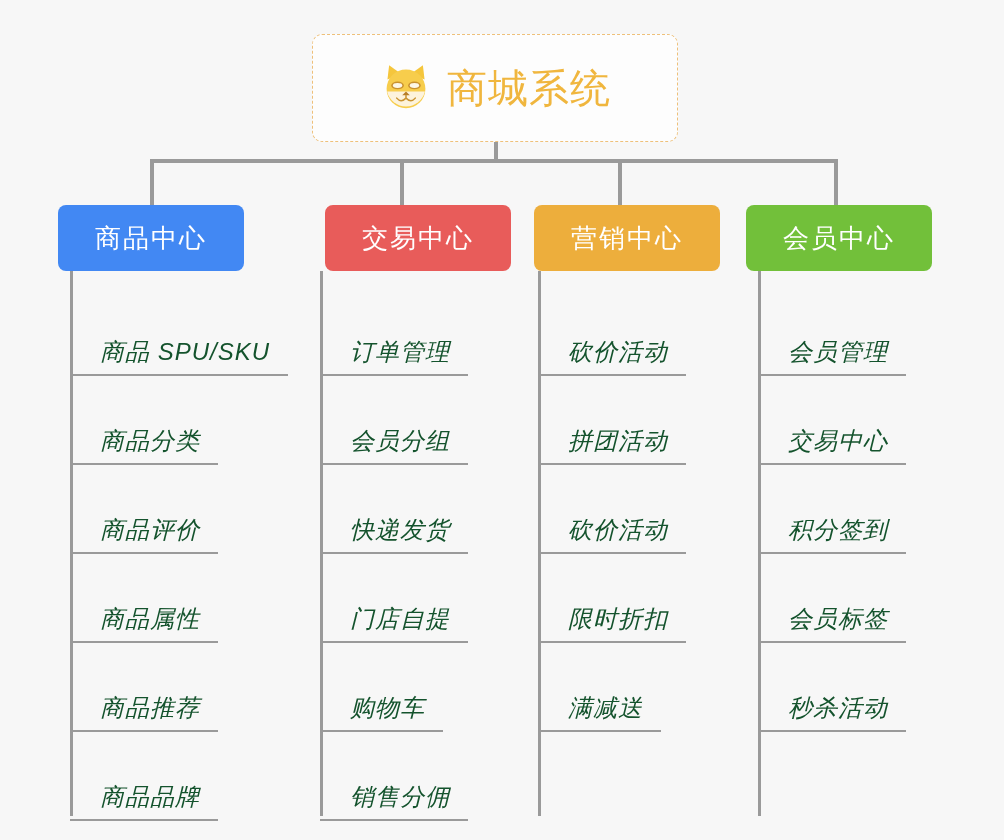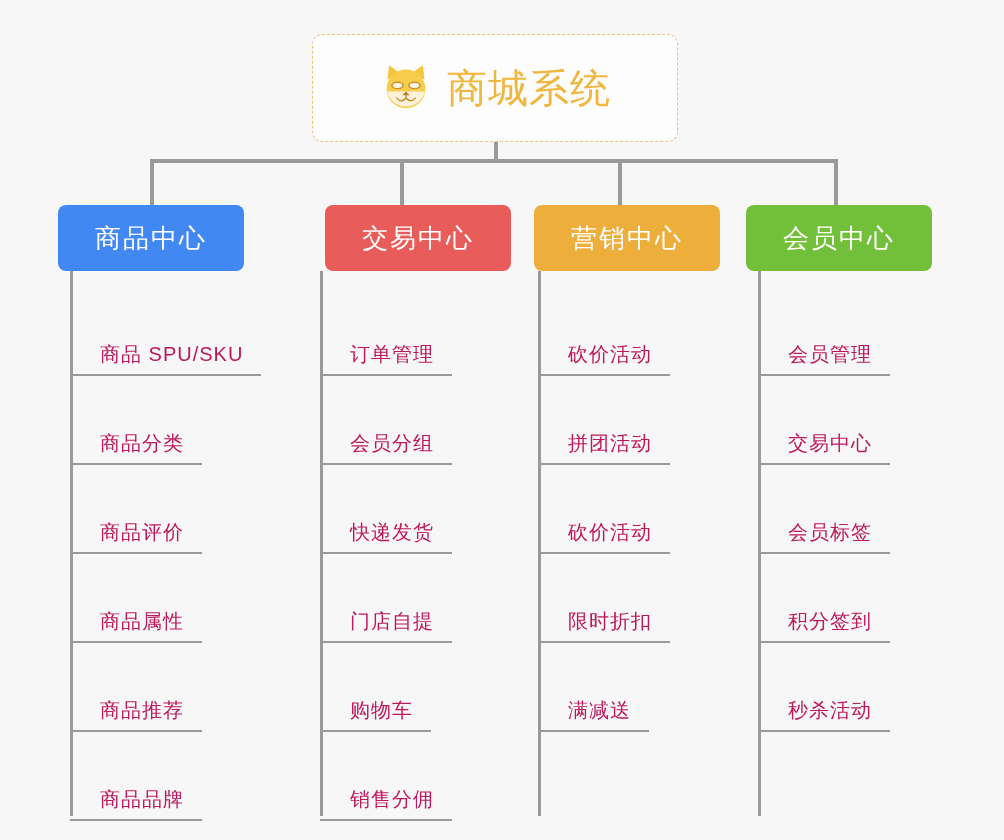--- a/index.html
+++ b/index.html
@@ -104,24 +104,25 @@
   }
 
   .leaf-inner {
     display: inline-block;
     border-bottom: 2px solid #9a9a9a;
     padding: 0 18px 6px 30px;
     margin-left: 0;
   }
 
   .leaf-label {
-    font-size: 20px;
-    color: #be185d;
+    font-size: 24px;
+    color: #14532d;
     white-space: nowrap;
     letter-spacing: 1px;
+    font-style: italic;
   }
 </style>
 </head>
 <body>
 
 <div id="canvas">
 
   <div class="root-node">
     <svg class="root-emoji" viewBox="0 0 64 64">
 
@@ -235,24 +236,24 @@
     </div>
     <div class="spine" style="height:545px;"></div>
     <div class="leaf-list">
       <div class="leaf">
           <span class="leaf-inner"><span class="leaf-label">会员管理</span></span>
         </div>
       <div class="leaf">
           <span class="leaf-inner"><span class="leaf-label">交易中心</span></span>
         </div>
       <div class="leaf">
+          <span class="leaf-inner"><span class="leaf-label">积分签到</span></span>
+        </div>
+      <div class="leaf">
           <span class="leaf-inner"><span class="leaf-label">会员标签</span></span>
         </div>
       <div class="leaf">
-          <span class="leaf-inner"><span class="leaf-label">积分签到</span></span>
-        </div>
-      <div class="leaf">
           <span class="leaf-inner"><span class="leaf-label">秒杀活动</span></span>
         </div>
     </div>
   </div>
 
 </div>
 
 </body></html>

